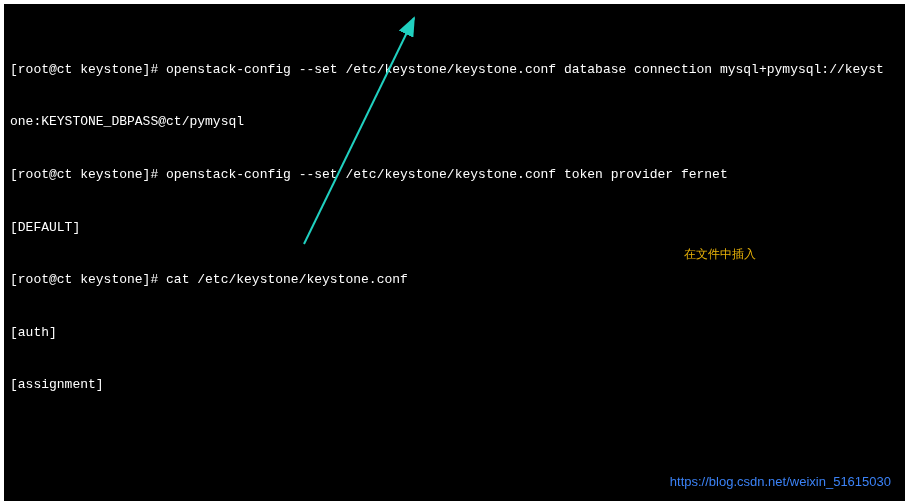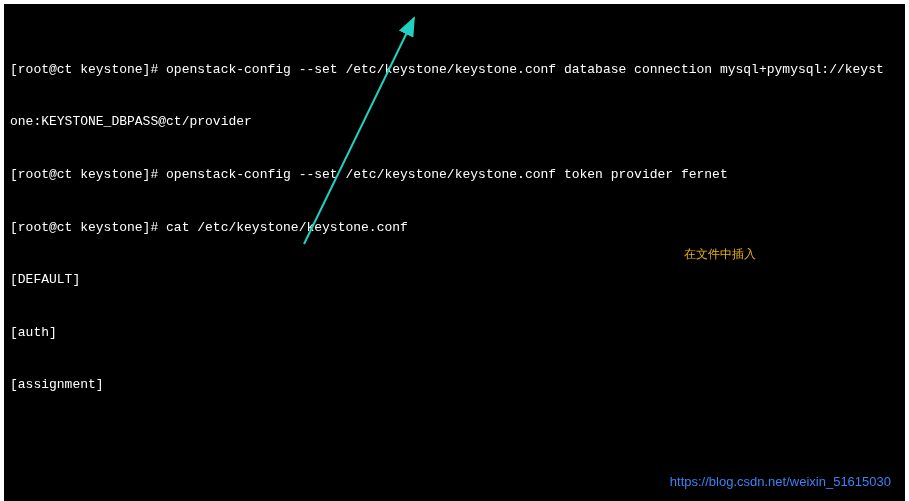--- a/index.html
+++ b/index.html
@@ -46,24 +46,24 @@
 <div class="terminal">
   <svg class="arrow-svg" width="900" height="370" style="left:0;top:0;">
     <defs>
       <marker id="arrowhead" markerWidth="10" markerHeight="8" refX="9" refY="4" orient="auto">
         <polygon points="0 0, 10 4, 0 8" fill="#20d0c0"></polygon>
       </marker>
     </defs>
     <line x1="300" y1="240" x2="410" y2="14" stroke="#20d0c0" stroke-width="2" marker-end="url(#arrowhead)"></line>
   </svg>
   <span class="terminal-line">[root@ct keystone]# openstack-config --set /etc/keystone/keystone.conf database connection mysql+pymysql://keyst</span>
-  <span class="terminal-line">one:KEYSTONE_DBPASS@ct/provider</span>
+  <span class="terminal-line">one:KEYSTONE_DBPASS@ct/pymysql</span>
   <span class="terminal-line">[root@ct keystone]# openstack-config --set /etc/keystone/keystone.conf token provider fernet</span>
+  <span class="terminal-line">[DEFAULT]</span>
   <span class="terminal-line">[root@ct keystone]# cat /etc/keystone/keystone.conf</span>
-  <span class="terminal-line">[DEFAULT]</span>
   <span class="terminal-line">[auth]</span>
   <span class="terminal-line">[assignment]</span>
   
   
   
   
   
   
   
   

